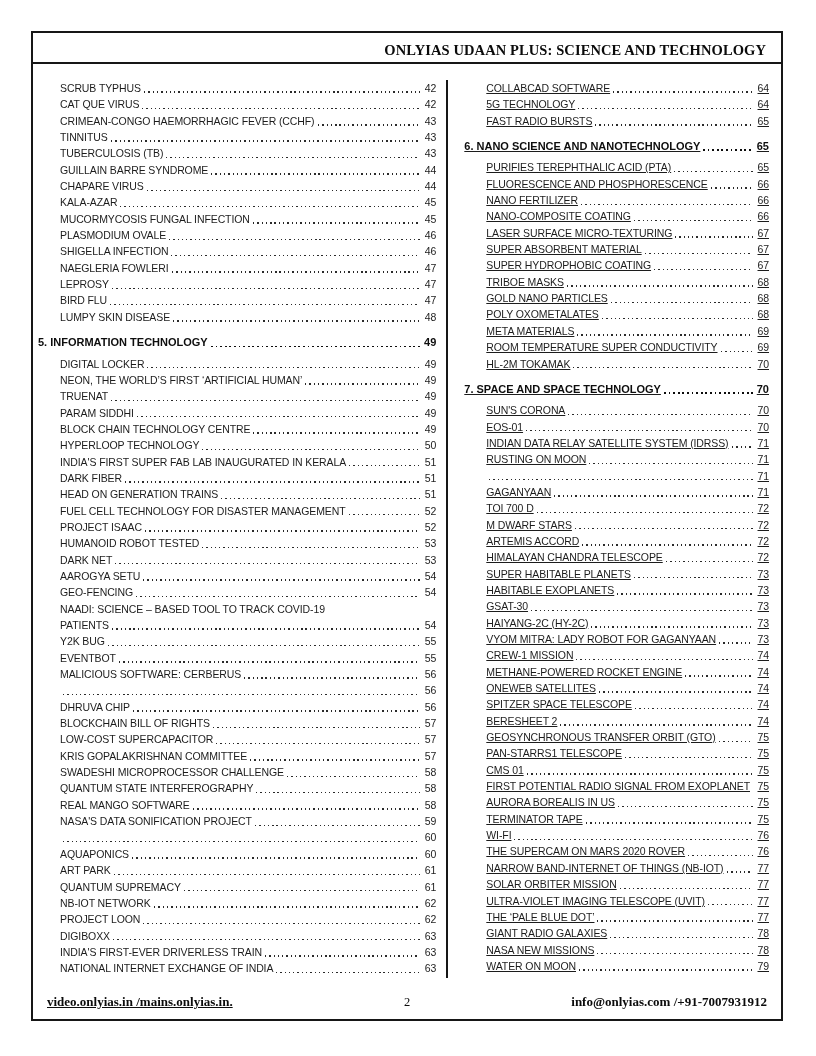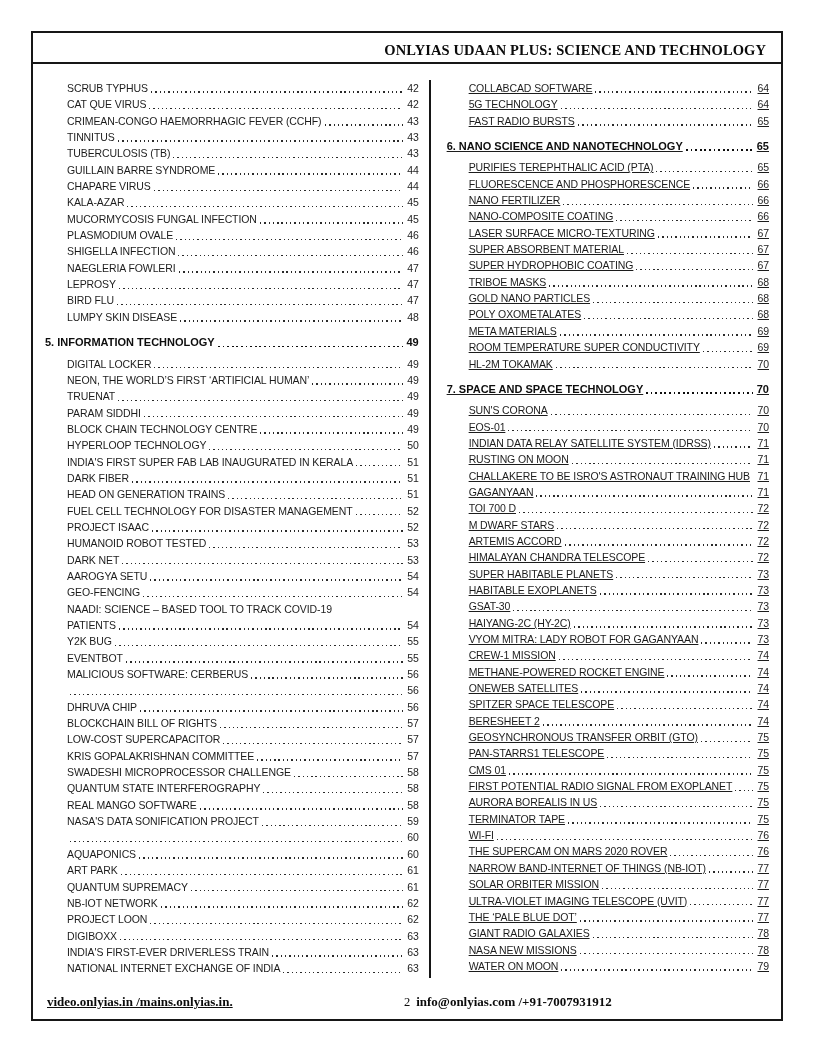--- a/index.html
+++ b/index.html
@@ -14,21 +14,21 @@
   }
   .header{
     padding:8px 15px 3px 15px;border-bottom:2px solid #161616;text-align:right;
   }
   .title{
     font-family:"Liberation Serif", serif;font-weight:bold;font-size:14.5px;
     letter-spacing:0.1px;color:#0b0b0b;white-space:nowrap;margin-left:48px;
   }
   .content{flex:1;display:flex;padding-top:16px;overflow:hidden;}
   .col{box-sizing:border-box;}
-  .col-left{width:420px;padding-left:12px;padding-right:10px;}
+  .col-left{width:420px;padding-left:5px;padding-right:10px;}
   .divider{width:2px;background:#161616;margin-bottom:10px;}
   .col-right{flex:1;padding-left:16px;padding-right:12px;text-decoration:underline;}
   .toc-row{
     display:flex;align-items:baseline;line-height:16.35px;
     font-size:10.5px;letter-spacing:-0.1px;color:#1c1c1c;
   }
   .toc-row.entry{padding-left:22px;}
   .toc-row.section{
     font-weight:bold;font-size:11px;letter-spacing:0;
     margin:9px 0 5px 0;color:#0d0d0d;justify-content:space-between;
@@ -44,21 +44,21 @@
     background:repeating-linear-gradient(to right,#0d0d0d 0 1.8px,transparent 1.8px 4.6px);
   }
   .page{white-space:nowrap;min-width:14px;text-align:right;}
   .footer{
     display:flex;align-items:baseline;
     padding:6px 14px 0 14px;margin-bottom:9px;
     font-family:"Liberation Serif", serif;font-size:13px;font-weight:bold;color:#0b0b0b;
   }
   .footer .fleft{flex:1 1 0;text-align:left;white-space:nowrap;text-decoration:underline;}
   .footer .fcenter{flex:0 0 auto;font-weight:normal;font-size:12.5px;padding:0 6px;}
-  .footer .fright{flex:1 1 0;text-align:left;white-space:nowrap;}
+  .footer .fright{flex:1 1 0;text-align:right;white-space:nowrap;}
 </style>
 </head>
 <body>
 
 <div class="sheet">
   <div class="header">
     <span class="title">ONLYIAS UDAAN PLUS: SCIENCE AND TECHNOLOGY</span>
   </div>
   <div class="content">
     <div class="col col-left">
@@ -435,21 +435,20 @@
           <span class="label">INDIAN DATA RELAY SATELLITE SYSTEM (IDRSS)</span>
           <span class="leader"></span>
           <span class="page">71</span>
         </div>
         <div class="toc-row entry">
           <span class="label">RUSTING ON MOON</span>
           <span class="leader"></span>
           <span class="page">71</span>
         </div>
         <div class="toc-row entry">
-          <span class="label">CHALLAKERE TO BE ISRO'S ASTRONAUT TRAINING HUB</span>
           <span class="leader"></span>
           <span class="page">71</span>
         </div>
         <div class="toc-row entry">
           <span class="label">GAGANYAAN</span>
           <span class="leader"></span>
           <span class="page">71</span>
         </div>
         <div class="toc-row entry">
           <span class="label">TOI 700 D</span>

